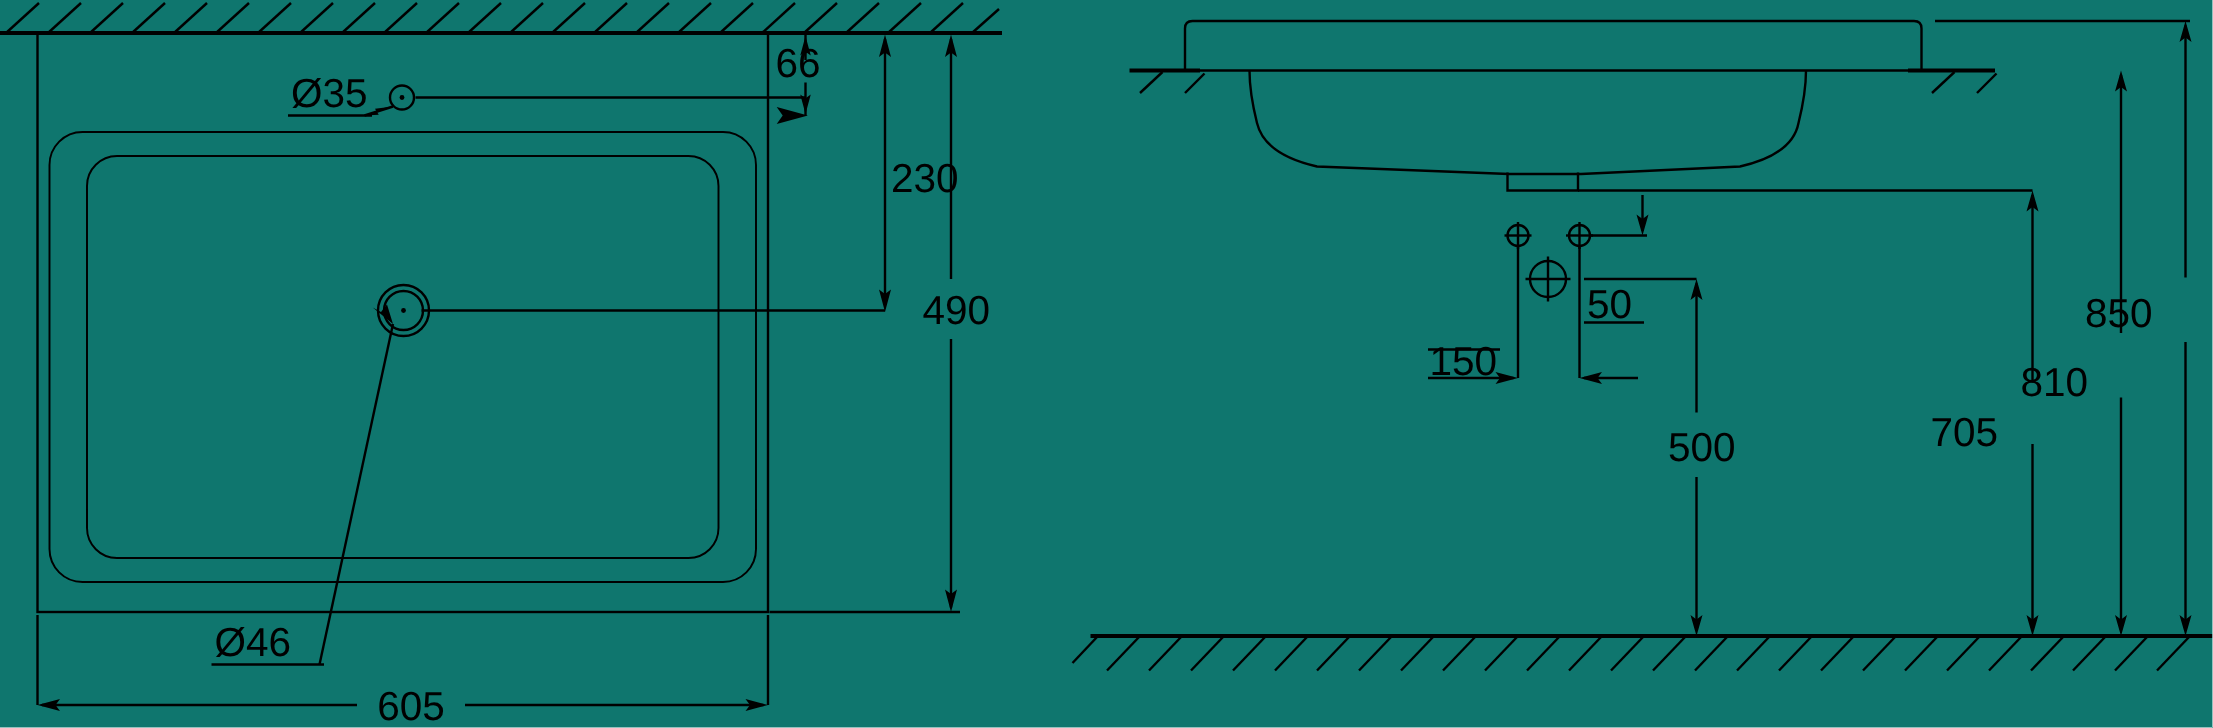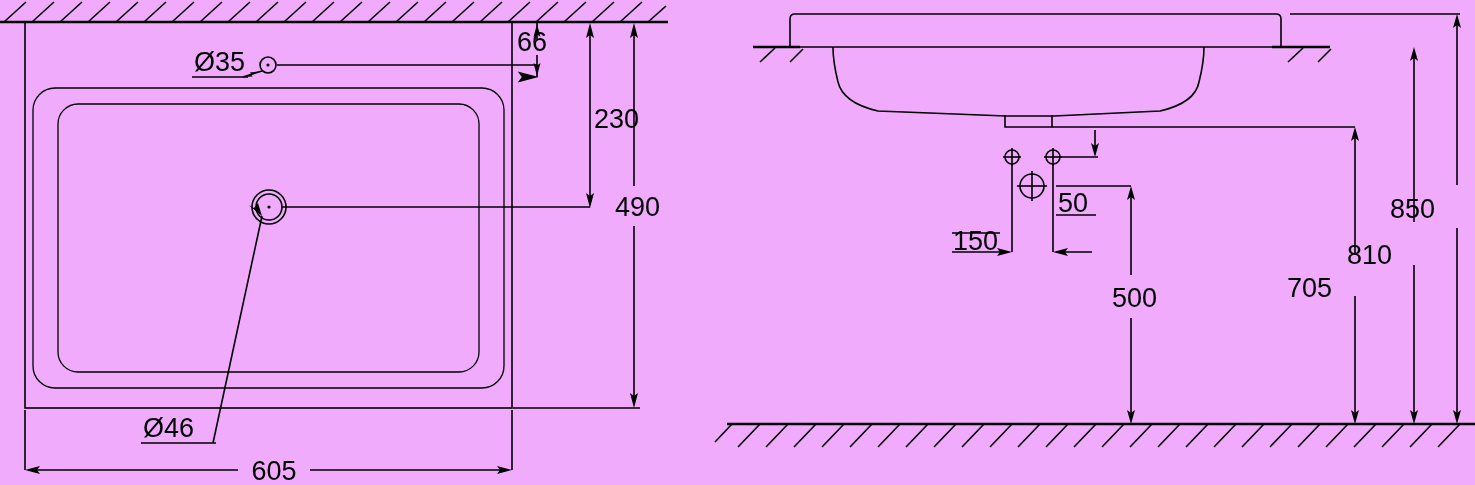--- a/index.html
+++ b/index.html
@@ -10,21 +10,21 @@
   body {
     width: 1475px;
     height: 485px;
     font-family: "Liberation Sans", sans-serif;
     overflow: hidden;
   }
   #drawing-root {
     position: relative;
     width: 1475px;
     height: 485px;
-    background: #f0abfc;
+    background: #0f766e;
   }
   svg#tech-drawing {
     display: block;
     width: 1475px;
     height: 485px;
   }
   .ln {
     stroke: #000000;
     stroke-width: 1.6;
     fill: none;

